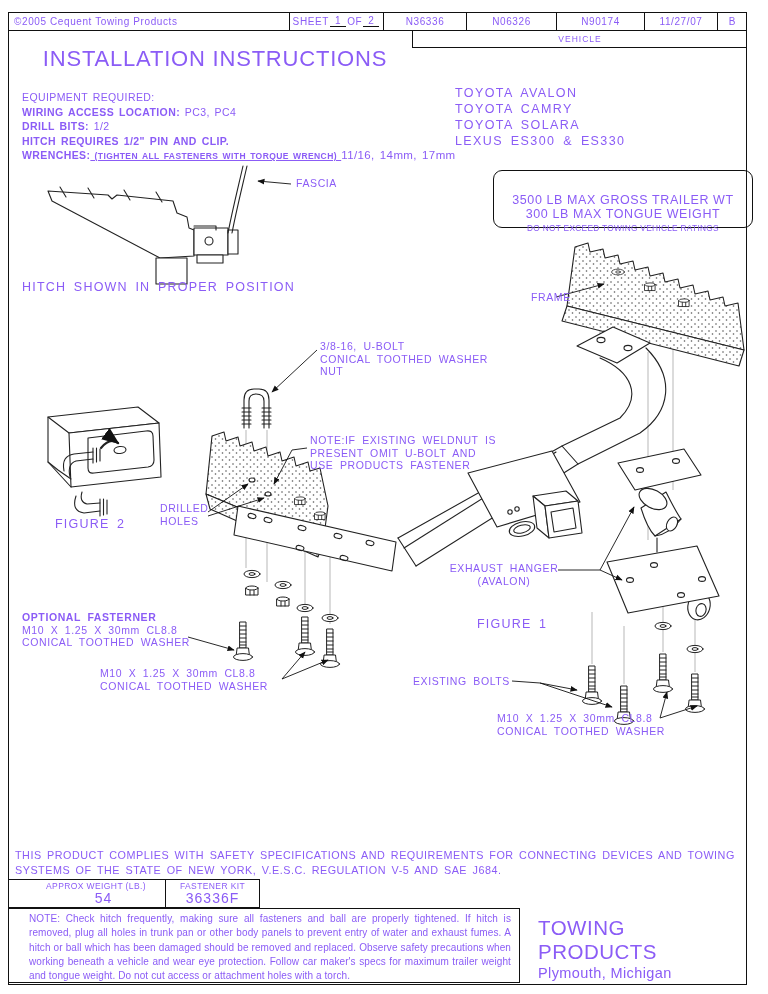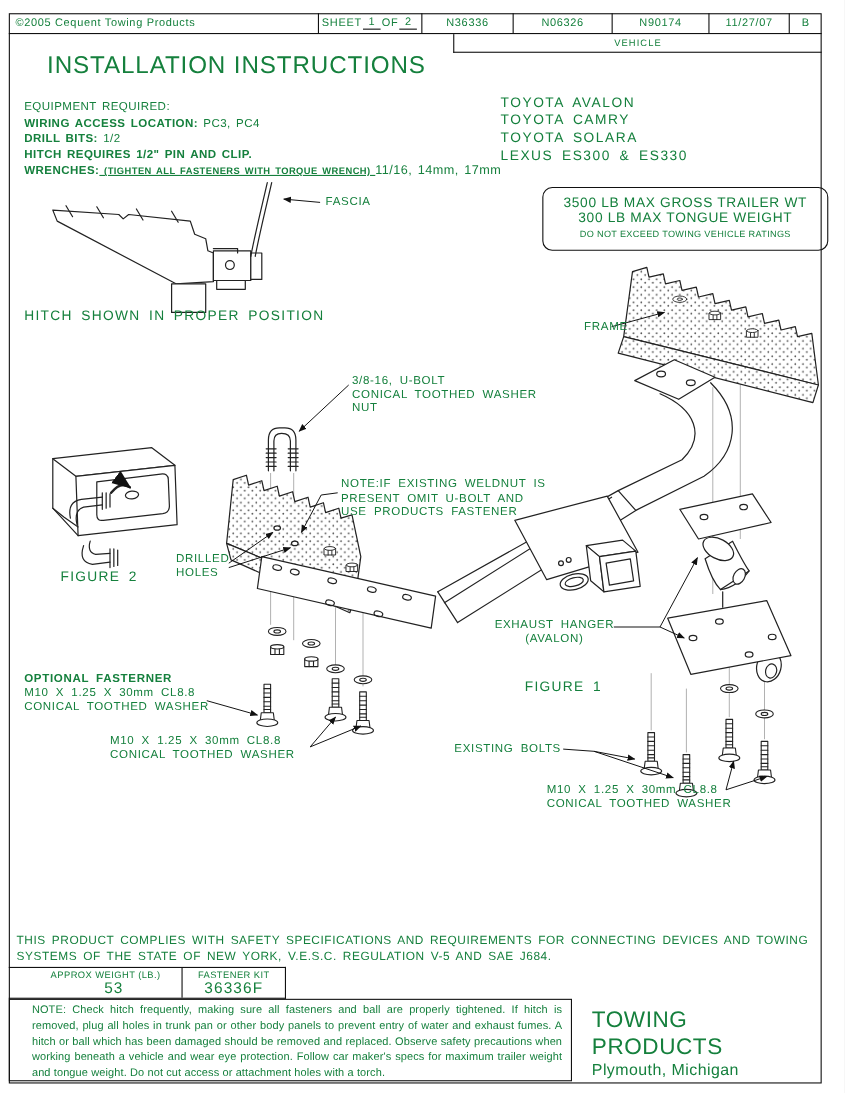--- a/index.html
+++ b/index.html
@@ -1,17 +1,17 @@
 <!DOCTYPE html>
 <html><head>
 <meta charset="utf-8">
 <style>
   html,body{margin:0;padding:0;background:#e8e8e8;}
   #page{position:relative;width:768px;height:994px;background:#ffffff;overflow:hidden;
-        font-family:"Liberation Sans",sans-serif;color:#15803d;}
+        font-family:"Liberation Sans",sans-serif;color:#8b5cf6;}
   .abs{position:absolute;}
   #border-rect{left:8px;top:12px;width:739px;height:973px;border:1.6px solid #111;box-sizing:border-box;z-index:0;}
   
   #hdr{left:8px;top:12px;width:739px;height:19px;display:flex;z-index:3;box-sizing:border-box;border-bottom:1.3px solid #111;}
   #hdr .cell{border-right:1.3px solid #111;box-sizing:border-box;display:flex;align-items:center;justify-content:center;
              font-size:10px;letter-spacing:.6px;white-space:nowrap;}
   #hdr .cell:last-child{border-right:none;}
   #cell-copy{width:282px;justify-content:flex-start !important;padding-left:6px;font-size:9.5px;}
   #cell-sheet{width:94px;font-size:8px;}
   #cell-sheet .num{font-size:10px;border-bottom:1px solid #111;padding:0 5px;margin:0 1px;}
@@ -21,21 +21,21 @@
                 box-sizing:border-box;display:flex;align-items:center;justify-content:center;font-size:8.5px;letter-spacing:1px;z-index:3;}
   #vehicle-list{left:455px;top:52px;font-size:12.5px;letter-spacing:1.4px;word-spacing:3px;line-height:16px;z-index:3;margin-top:33px;}
   
   #page-title{left:30px;top:46px;width:370px;text-align:center;font-size:22px;letter-spacing:.8px;z-index:3;}
   #equipment{left:22px;top:90px;font-size:10.5px;line-height:14.5px;letter-spacing:.4px;word-spacing:1.5px;z-index:3;white-space:nowrap;}
   #equipment .b{font-weight:700;}
   #equipment .sm{font-size:8.5px;text-decoration:underline;}
   #equipment .lg{font-size:11.5px;}
   
   #weight-box{left:493px;top:170px;width:260px;height:58px;border:1.6px solid #111;border-radius:9px;box-sizing:border-box;
-              text-align:center;padding-top:6px;z-index:3;}
+              text-align:center;padding-top:22px;z-index:3;}
   #weight-box .l1{font-size:12.5px;letter-spacing:.6px;}
   #weight-box .l3{font-size:8.3px;letter-spacing:.3px;margin-top:2px;}
   
   .dwg{z-index:3;font-size:10.5px;letter-spacing:.6px;word-spacing:3px;line-height:12.5px;white-space:nowrap;}
   .u{text-underline-offset:2px;}
   .fig{font-size:12.5px;letter-spacing:1.2px;}
   
   #compliance{left:15px;top:848px;font-size:10.8px;line-height:14.5px;letter-spacing:.5px;word-spacing:2px;z-index:3;white-space:nowrap;}
   #spec-table{left:8px;top:879px;width:252px;height:29px;border:1.4px solid #111;border-left:none;box-sizing:border-box;display:flex;z-index:3;padding-left:34px;}
   #spec-table .cell{box-sizing:border-box;text-align:center;}
@@ -331,21 +331,21 @@
   </div>
 
   <div class="abs" id="compliance">
     <div>THIS PRODUCT COMPLIES WITH SAFETY SPECIFICATIONS AND REQUIREMENTS FOR CONNECTING DEVICES AND TOWING</div>
     <div>SYSTEMS OF THE STATE OF NEW YORK, V.E.S.C. REGULATION V-5 AND SAE J684.</div>
   </div>
 
   <div class="abs" id="spec-table">
     <div class="cell" id="spec-w">
       <div class="lab">APPROX WEIGHT (LB.)</div>
-      <div class="val">53</div>
+      <div class="val">54</div>
     </div>
     <div class="cell" id="spec-k">
       <div class="lab">FASTENER KIT</div>
       <div class="val">36336F</div>
     </div>
   </div>
 
   <div class="abs" id="note-box">NOTE: Check hitch frequently, making sure all fasteners and ball are properly tightened. If hitch is removed, plug all holes in trunk pan or other body panels to prevent entry of water and exhaust fumes. A hitch or ball which has been damaged should be removed and replaced. Observe safety precautions when working beneath a vehicle and wear eye protection. Follow car maker's specs for maximum trailer weight and tongue weight. Do not cut access or attachment holes with a torch.</div>
 
   <div class="abs" id="brand">

